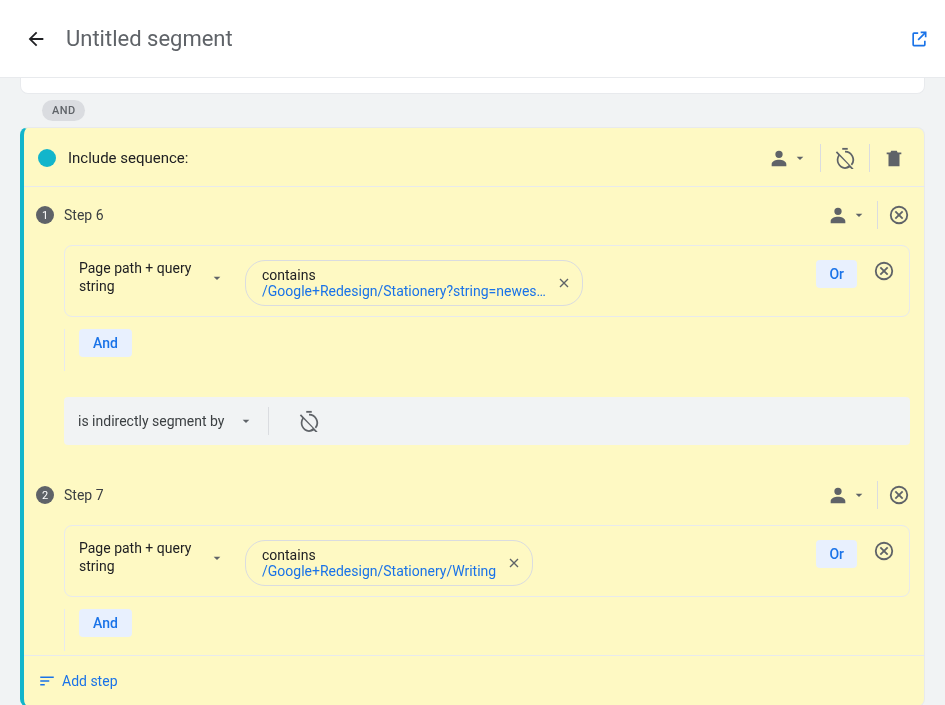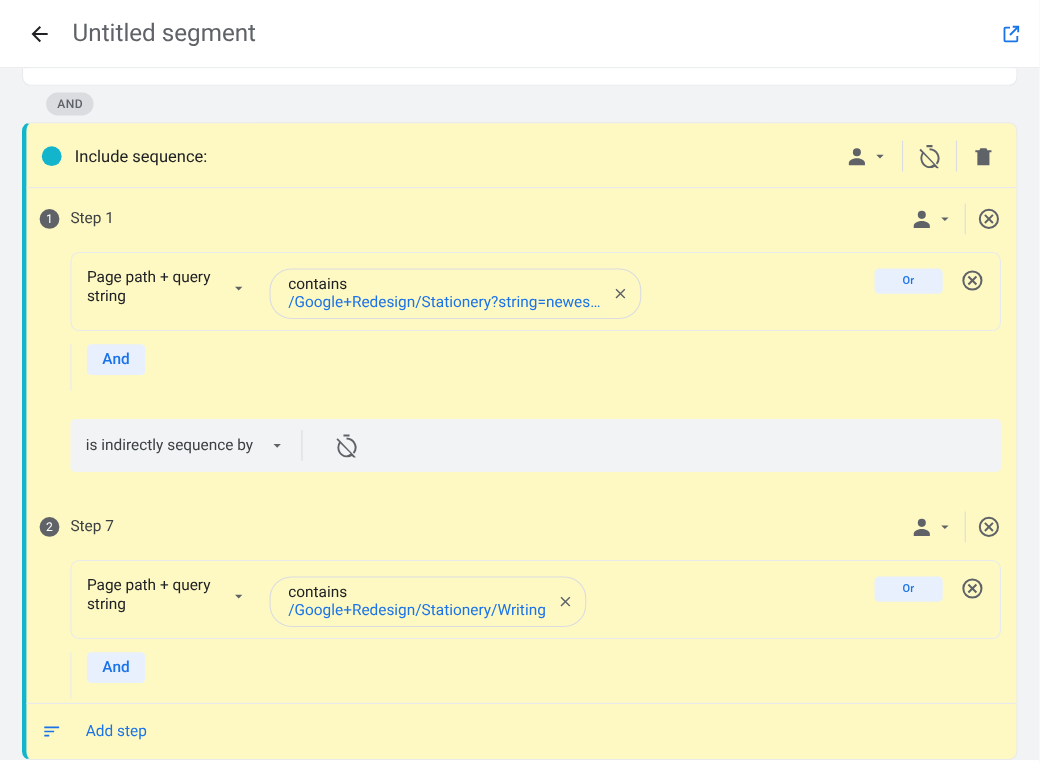--- a/index.html
+++ b/index.html
@@ -11,21 +11,21 @@
       color: #202124;
       background: #ffffff;
       width: 945px;
       height: 705px;
     }
 
     
     .app-header {
       display: flex;
       align-items: center;
-      height: 62px;
+      height: 78px;
       padding: 0 16px 0 24px;
       border-bottom: 1px solid #e8eaed;
     }
     .back-arrow { width: 24px; height: 24px; color: #202124; cursor: pointer; display:flex; align-items:center; justify-content:center; }
     .page-title { font-size: 22px; color: #5f6368; margin-left: 18px; flex: 1; }
     .external-icon { width: 20px; height: 20px; color: #1a73e8; cursor:pointer; }
 
     
     .canvas { background: #f1f3f4; padding: 0 0 0 0; }
 
@@ -107,24 +107,24 @@
     }
     .filter-chip .fop { font-size:14px; color:#202124; }
     .filter-chip .fval { font-size:14px; color: #1a73e8; white-space: nowrap; overflow: hidden; text-overflow: ellipsis; max-width: 300px; }
     .chip-x { position:absolute; right:10px; top:50%; transform:translateY(-50%); width:16px; height:16px; color:#5f6368; cursor:pointer; }
 
     .spacer { flex:1; }
 
     .or-pill {
       background: #e8f0fe;
       color: #1a73e8;
-      font-size: 10px;
+      font-size: 14px;
       font-weight: 500;
       border-radius: 4px;
-      padding: 6px 26px;
+      padding: 6px 13px;
       cursor: pointer;
       margin-left: 48px;
     }
     .and-btn {
       background: #e8f0fe;
       color: #1a73e8;
       font-size: 14px;
       font-weight: 500;
       border-radius: 4px;
       padding: 6px 14px;
@@ -146,21 +146,21 @@
     .follow-text { font-size:14px; color:#3c4043; }
     .follow-bar .caret { width:16px; height:16px; color:#5f6368; }
     .follow-timer { margin-left: 14px; color:#5f6368; }
 
     
     .add-step {
       border-top:1px solid #e8eaed;
       padding: 16px 14px;
       display:flex;
       align-items:center;
-      gap:22px;
+      gap:6px;
       color:#1a73e8;
       cursor:pointer;
       font-size:14px;
     }
 
     svg { display:block; }
   </style>
 </head>
 <body>
 
@@ -217,21 +217,21 @@
         <svg viewBox="0 0 24 24" width="22" height="22" fill="currentColor">
             <path d="M6 7h12v14H6zM9 4h6l1 2h4v2H4V6h4z"></path>
           </svg>
       </div>
     </div>
 
     <div class="step">
 
       <div class="step-hdr">
         <span class="step-num">1</span>
-        <span class="step-label">Step 1</span>
+        <span class="step-label">Step 6</span>
         <div class="scope">
           <svg viewBox="0 0 24 24" width="22" height="22" fill="currentColor">
               <path d="M12 12a4 4 0 1 0 0-8 4 4 0 0 0 0 8zm0 2c-3.3 0-8 1.6-8 4.8V21h16v-2.2c0-3.2-4.7-4.8-8-4.8z"></path>
             </svg>
           <span class="caret">
               <svg viewBox="0 0 24 24" width="16" height="16" fill="currentColor">
                 <path d="M7 10l5 5 5-5z"></path>
               </svg>
             </span>
         </div>
@@ -274,21 +274,21 @@
         </div>
       </div>
 
       <div class="left-rail">
         <span class="and-btn">And</span>
       </div>
 
     </div>
 
     <div class="follow-bar">
-      <span class="follow-text">is indirectly sequence by</span>
+      <span class="follow-text">is indirectly segment by</span>
       <span class="caret">
           <svg viewBox="0 0 24 24" width="16" height="16" fill="currentColor">
             <path d="M7 10l5 5 5-5z"></path>
           </svg>
         </span>
       <span class="vsep"></span>
       <span class="icon-btn follow-timer">
         <svg viewBox="0 0 24 24" width="22" height="22" fill="currentColor">
             <path d="M12 6a8 8 0 0 1 6.3 12.9l1.4 1.4A10 10 0 0 0 12 4V6zM3.3 4.7L2 6l2.6 2.6A10 10 0 0 0 12 24a9.9 9.9 0 0 0 5.4-1.6L20 25l1.3-1.3L3.3 4.7zM12 22A8 8 0 0 1 6 9.9l10 10A7.9 7.9 0 0 1 12 22z"></path>
             <path d="M9 1h6v2H9z"></path>

